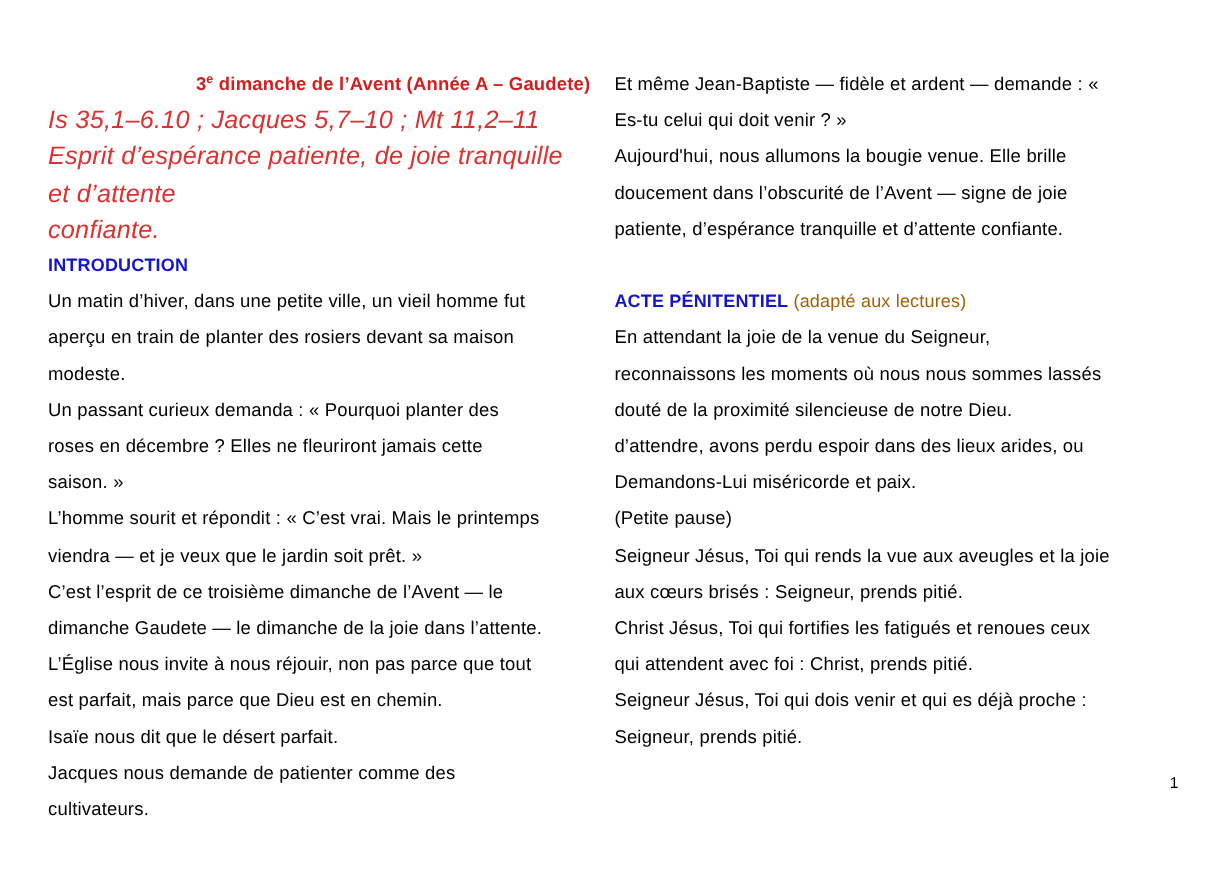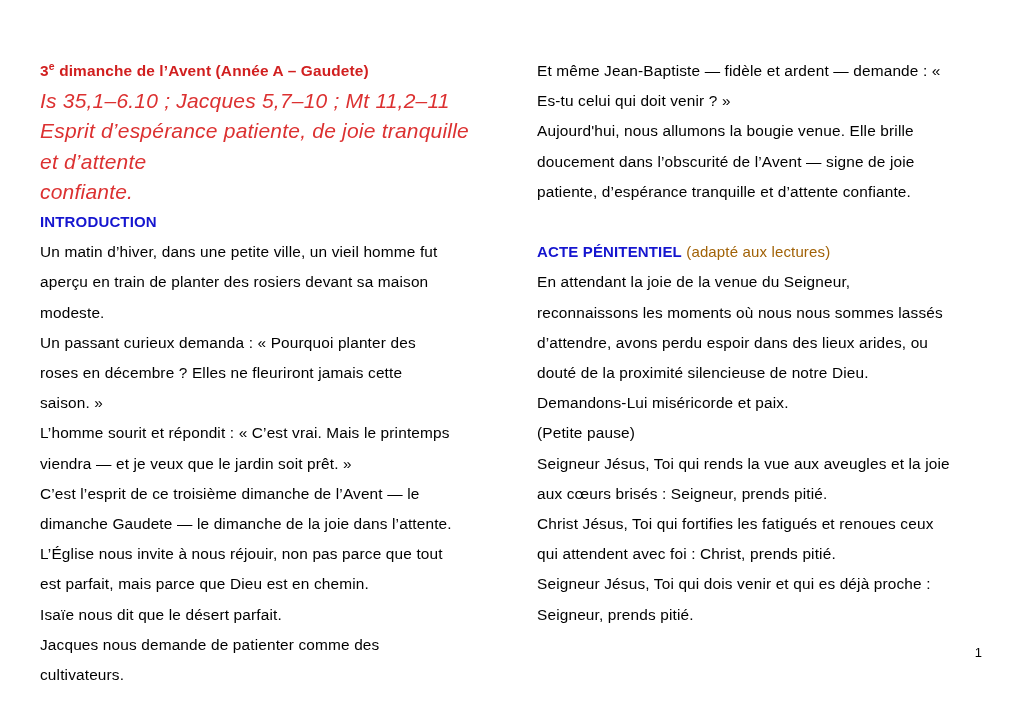--- a/index.html
+++ b/index.html
@@ -33,21 +33,21 @@
 
   .col {
     position: absolute;
     top: 56px;
   }
   .col-left {
     left: 40px;
     width: 452px;
   }
   .col-right {
-    left: 537px;
+    left: 512px;
     width: 452px;
   }
 
   
   .line {
     font-size: 15.4px;
     line-height: 30.2px;
     color: #000000;
     letter-spacing: 0.01em;
     white-space: pre-wrap;
@@ -58,20 +58,21 @@
     padding: 0;
   }
 
   
   .title-red {
     font-size: 15.4px;
     line-height: 30.2px;
     font-weight: bold;
     color: #d11f1f;
     letter-spacing: 0.01em;
+    text-align: right;
   }
   .title-red sup {
     font-size: 0.68em;
     vertical-align: super;
     line-height: 0;
     font-weight: bold;
   }
 
   
   .ref-red {
@@ -178,22 +179,22 @@
         <div class="line">patiente, d’espérance tranquille et d’attente confiante.</div>
       </div>
 
       <div class="spacer"></div>
 
       <div class="heading-blue"><span>ACTE PÉNITENTIEL</span><span class="heading-note-red"> (adapté aux lectures)</span></div>
 
       <div class="para">
         <div class="line">En attendant la joie de la venue du Seigneur,</div>
         <div class="line">reconnaissons les moments où nous nous sommes lassés</div>
+        <div class="line">douté de la proximité silencieuse de notre Dieu.</div>
         <div class="line">d’attendre, avons perdu espoir dans des lieux arides, ou</div>
-        <div class="line">douté de la proximité silencieuse de notre Dieu.</div>
       </div>
 
       <div class="para">
         <div class="line">Demandons-Lui miséricorde et paix.</div>
       </div>
 
       <div class="para">
         <div class="line">(Petite pause)</div>
       </div>
 

